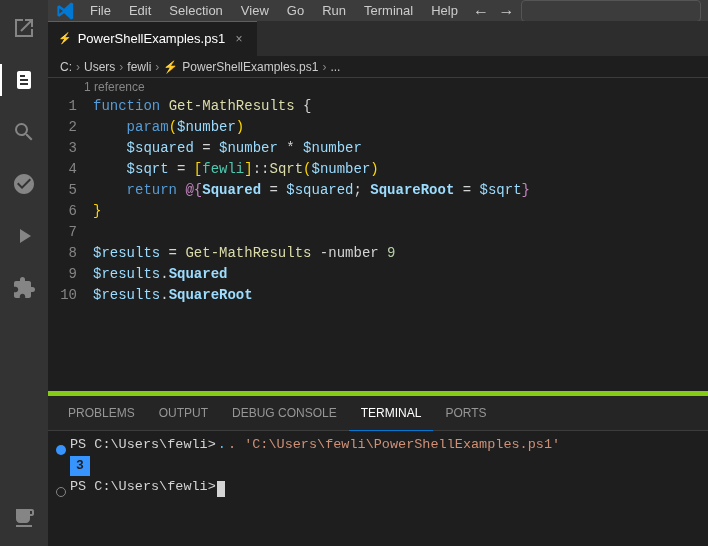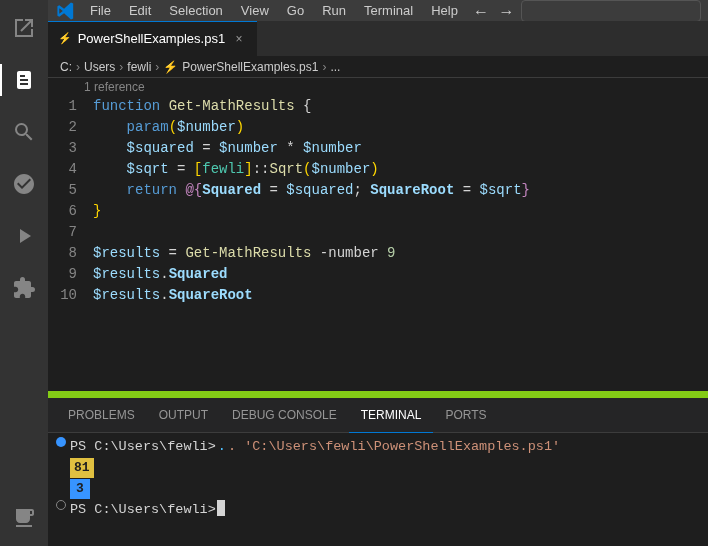--- a/index.html
+++ b/index.html
@@ -229,21 +229,21 @@
     .method { color: #dcdcaa; }   
     .plain { color: #d4d4d4; }    
     .punct { color: #ffd700; }    
     .at { color: #c586c0; }       
     .prop { color: #9cdcfe; font-weight: bold; }
 
     
     .terminal-panel {
       height: 155px;
       background: #1e1e1e;
-      border-top: 7px solid #84cc16;
+      border-top: 5px solid #84cc16;
       display: flex;
       flex-direction: column;
       flex-shrink: 0;
     }
     .panel-tabs {
       height: 35px;
       background: #252526;
       display: flex;
       align-items: center;
       padding: 0 8px;
@@ -270,21 +270,21 @@
       flex: 1;
       padding: 4px 8px;
       font-size: 13.5px;
       overflow: hidden;
       display: flex;
       flex-direction: column;
       gap: 1px;
     }
     .term-line {
       display: flex;
-      align-items: flex-start;
+      align-items: flex-end;
       line-height: 20px;
     }
     .term-prompt {
       color: #d4d4d4;
     }
     .term-path {
       color: #ce9178;
     }
     .term-dot {
       color: #4fc1ff;
@@ -478,24 +478,20 @@
     </div>
     <div class="terminal-content">
 
       <div class="term-line">
         <div class="term-bullet-blue"></div>
         <span class="term-prompt">PS C:\Users\fewli&gt;</span>
         <span class="term-dot"> .</span>
         <span class="term-path"> . 'C:\Users\fewli\PowerShellExamples.ps1'</span>
       </div>
 
-      <div class="term-line">
-        <span style="margin-left:14px;"></span>
-        <span class="term-output-yellow">81</span>
-      </div>
 
       <div class="term-line">
         <span style="margin-left:14px;"></span>
         <span class="term-output-blue">3</span>
       </div>
 
       <div class="term-line">
         <div class="term-bullet-white"></div>
         <span class="term-prompt">PS C:\Users\fewli&gt;</span>
         <span class="cursor-block"></span>

